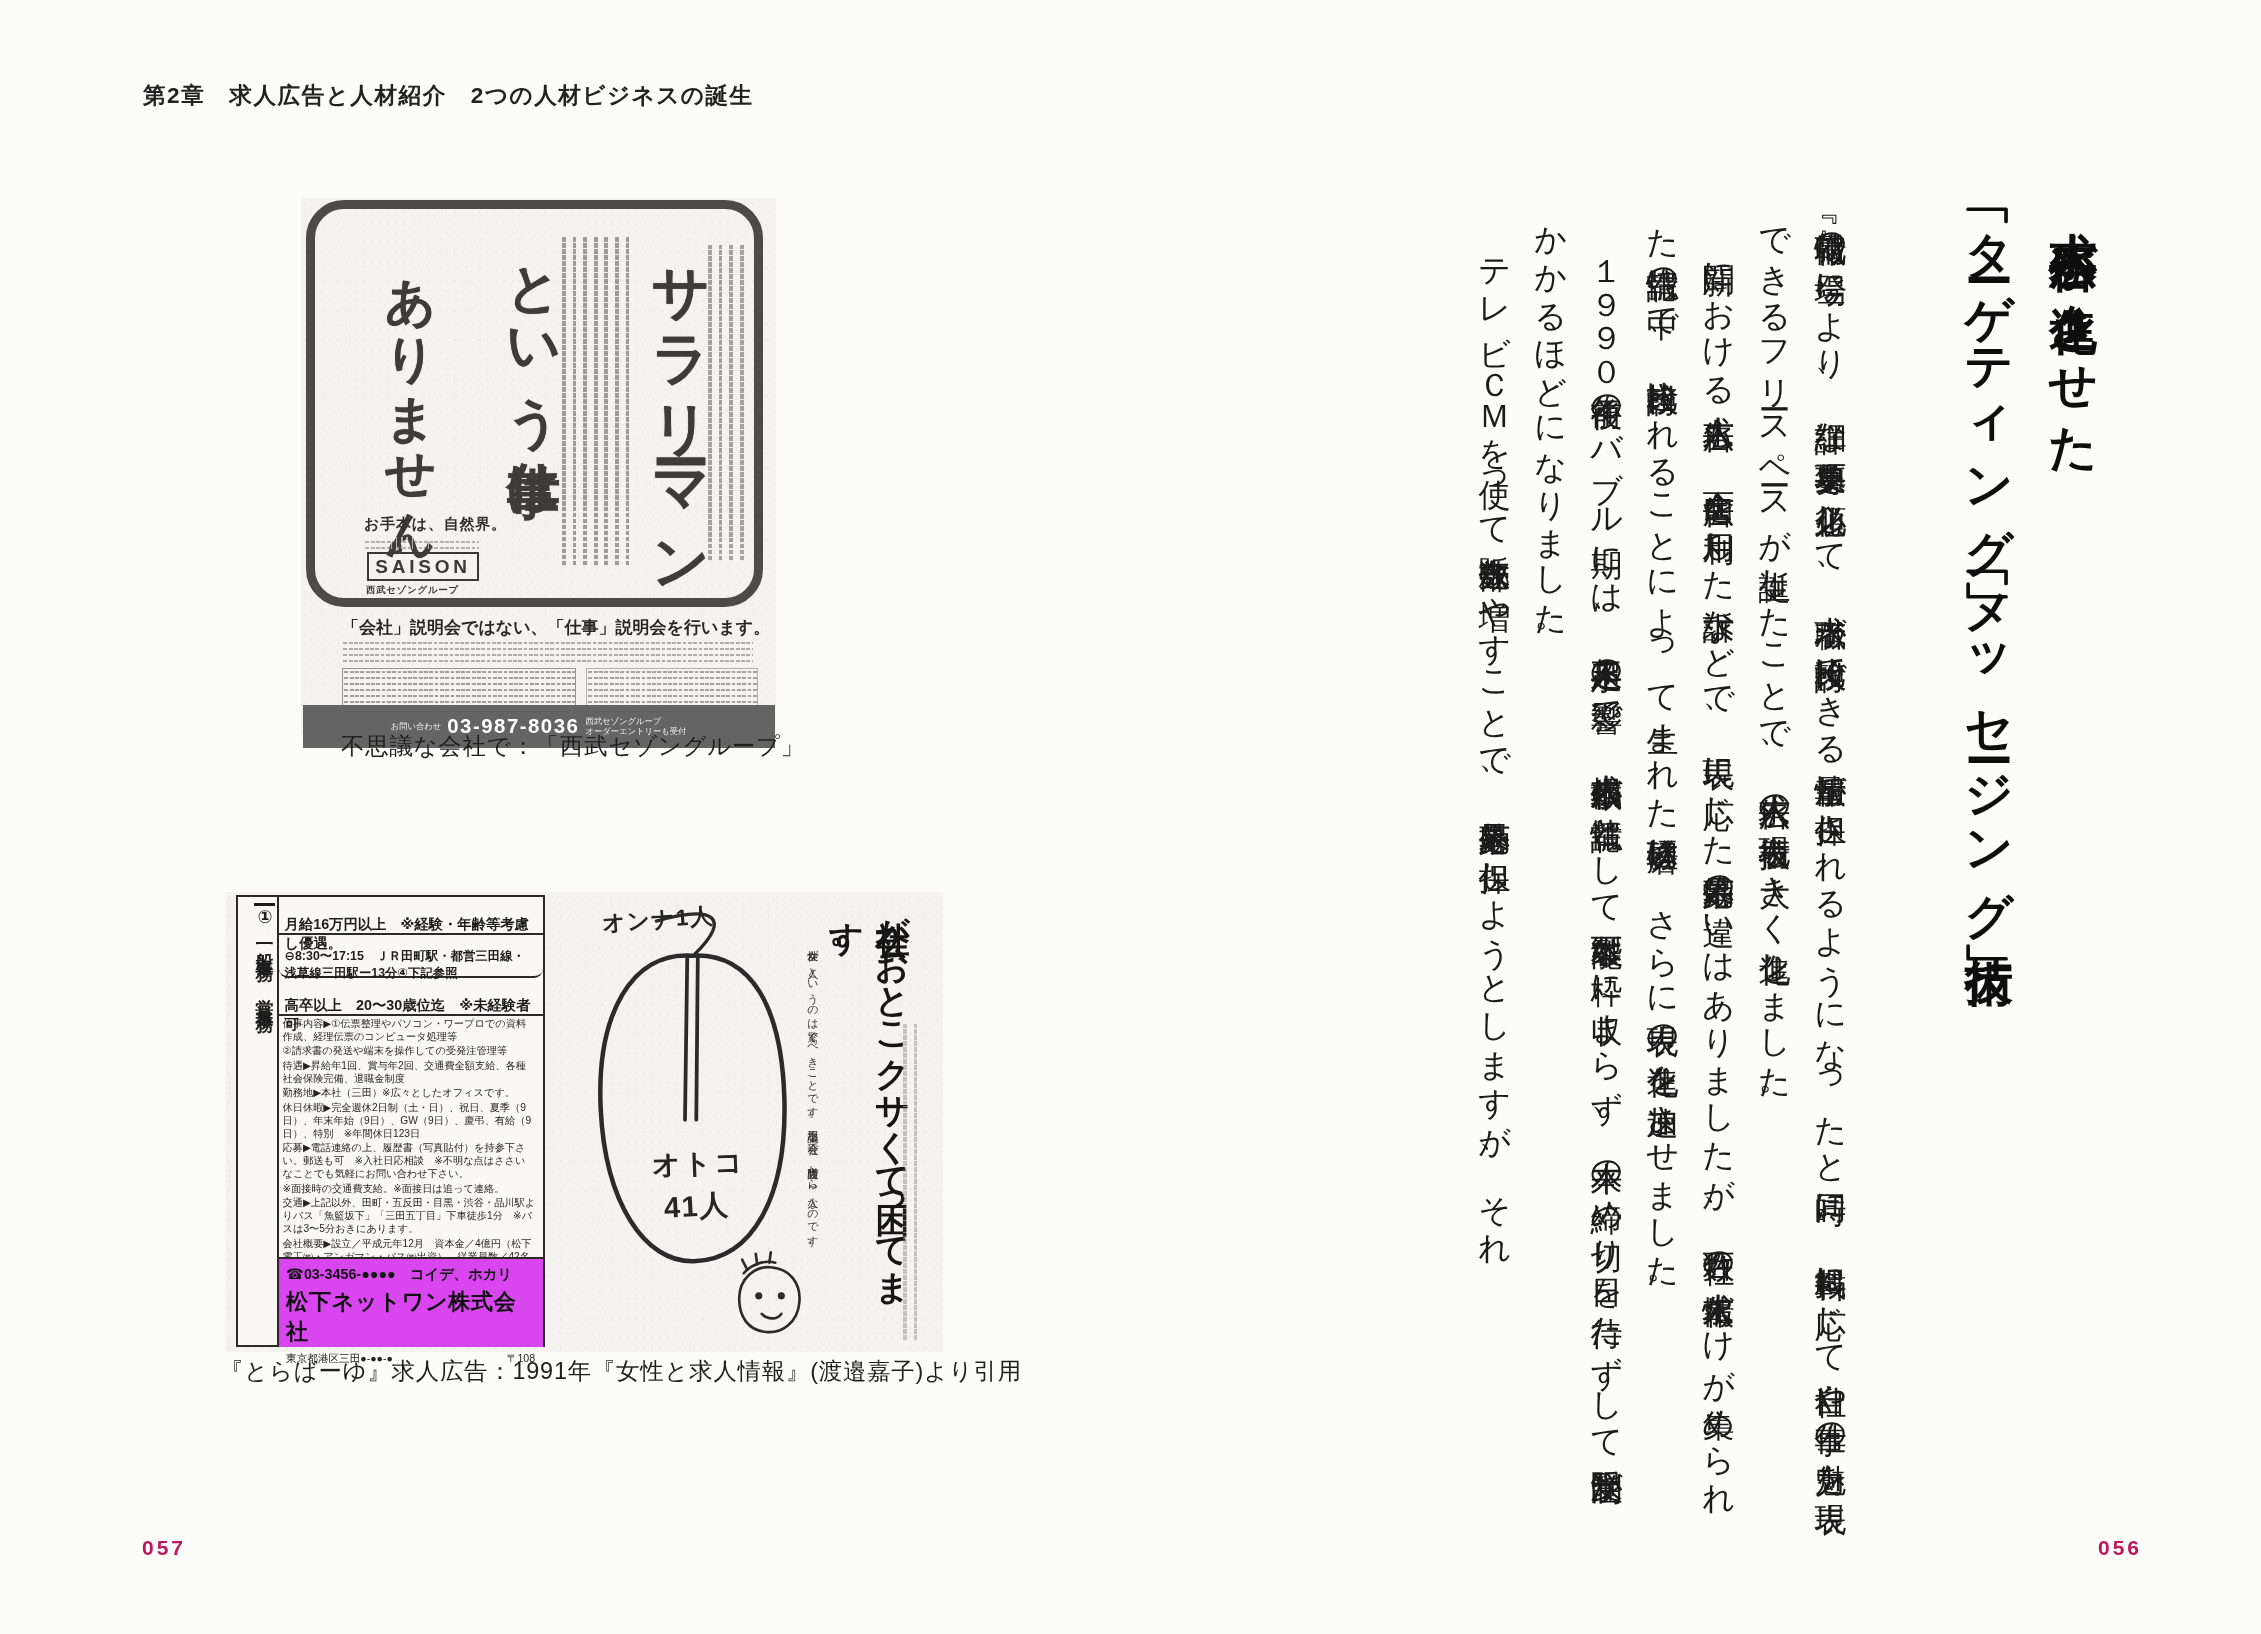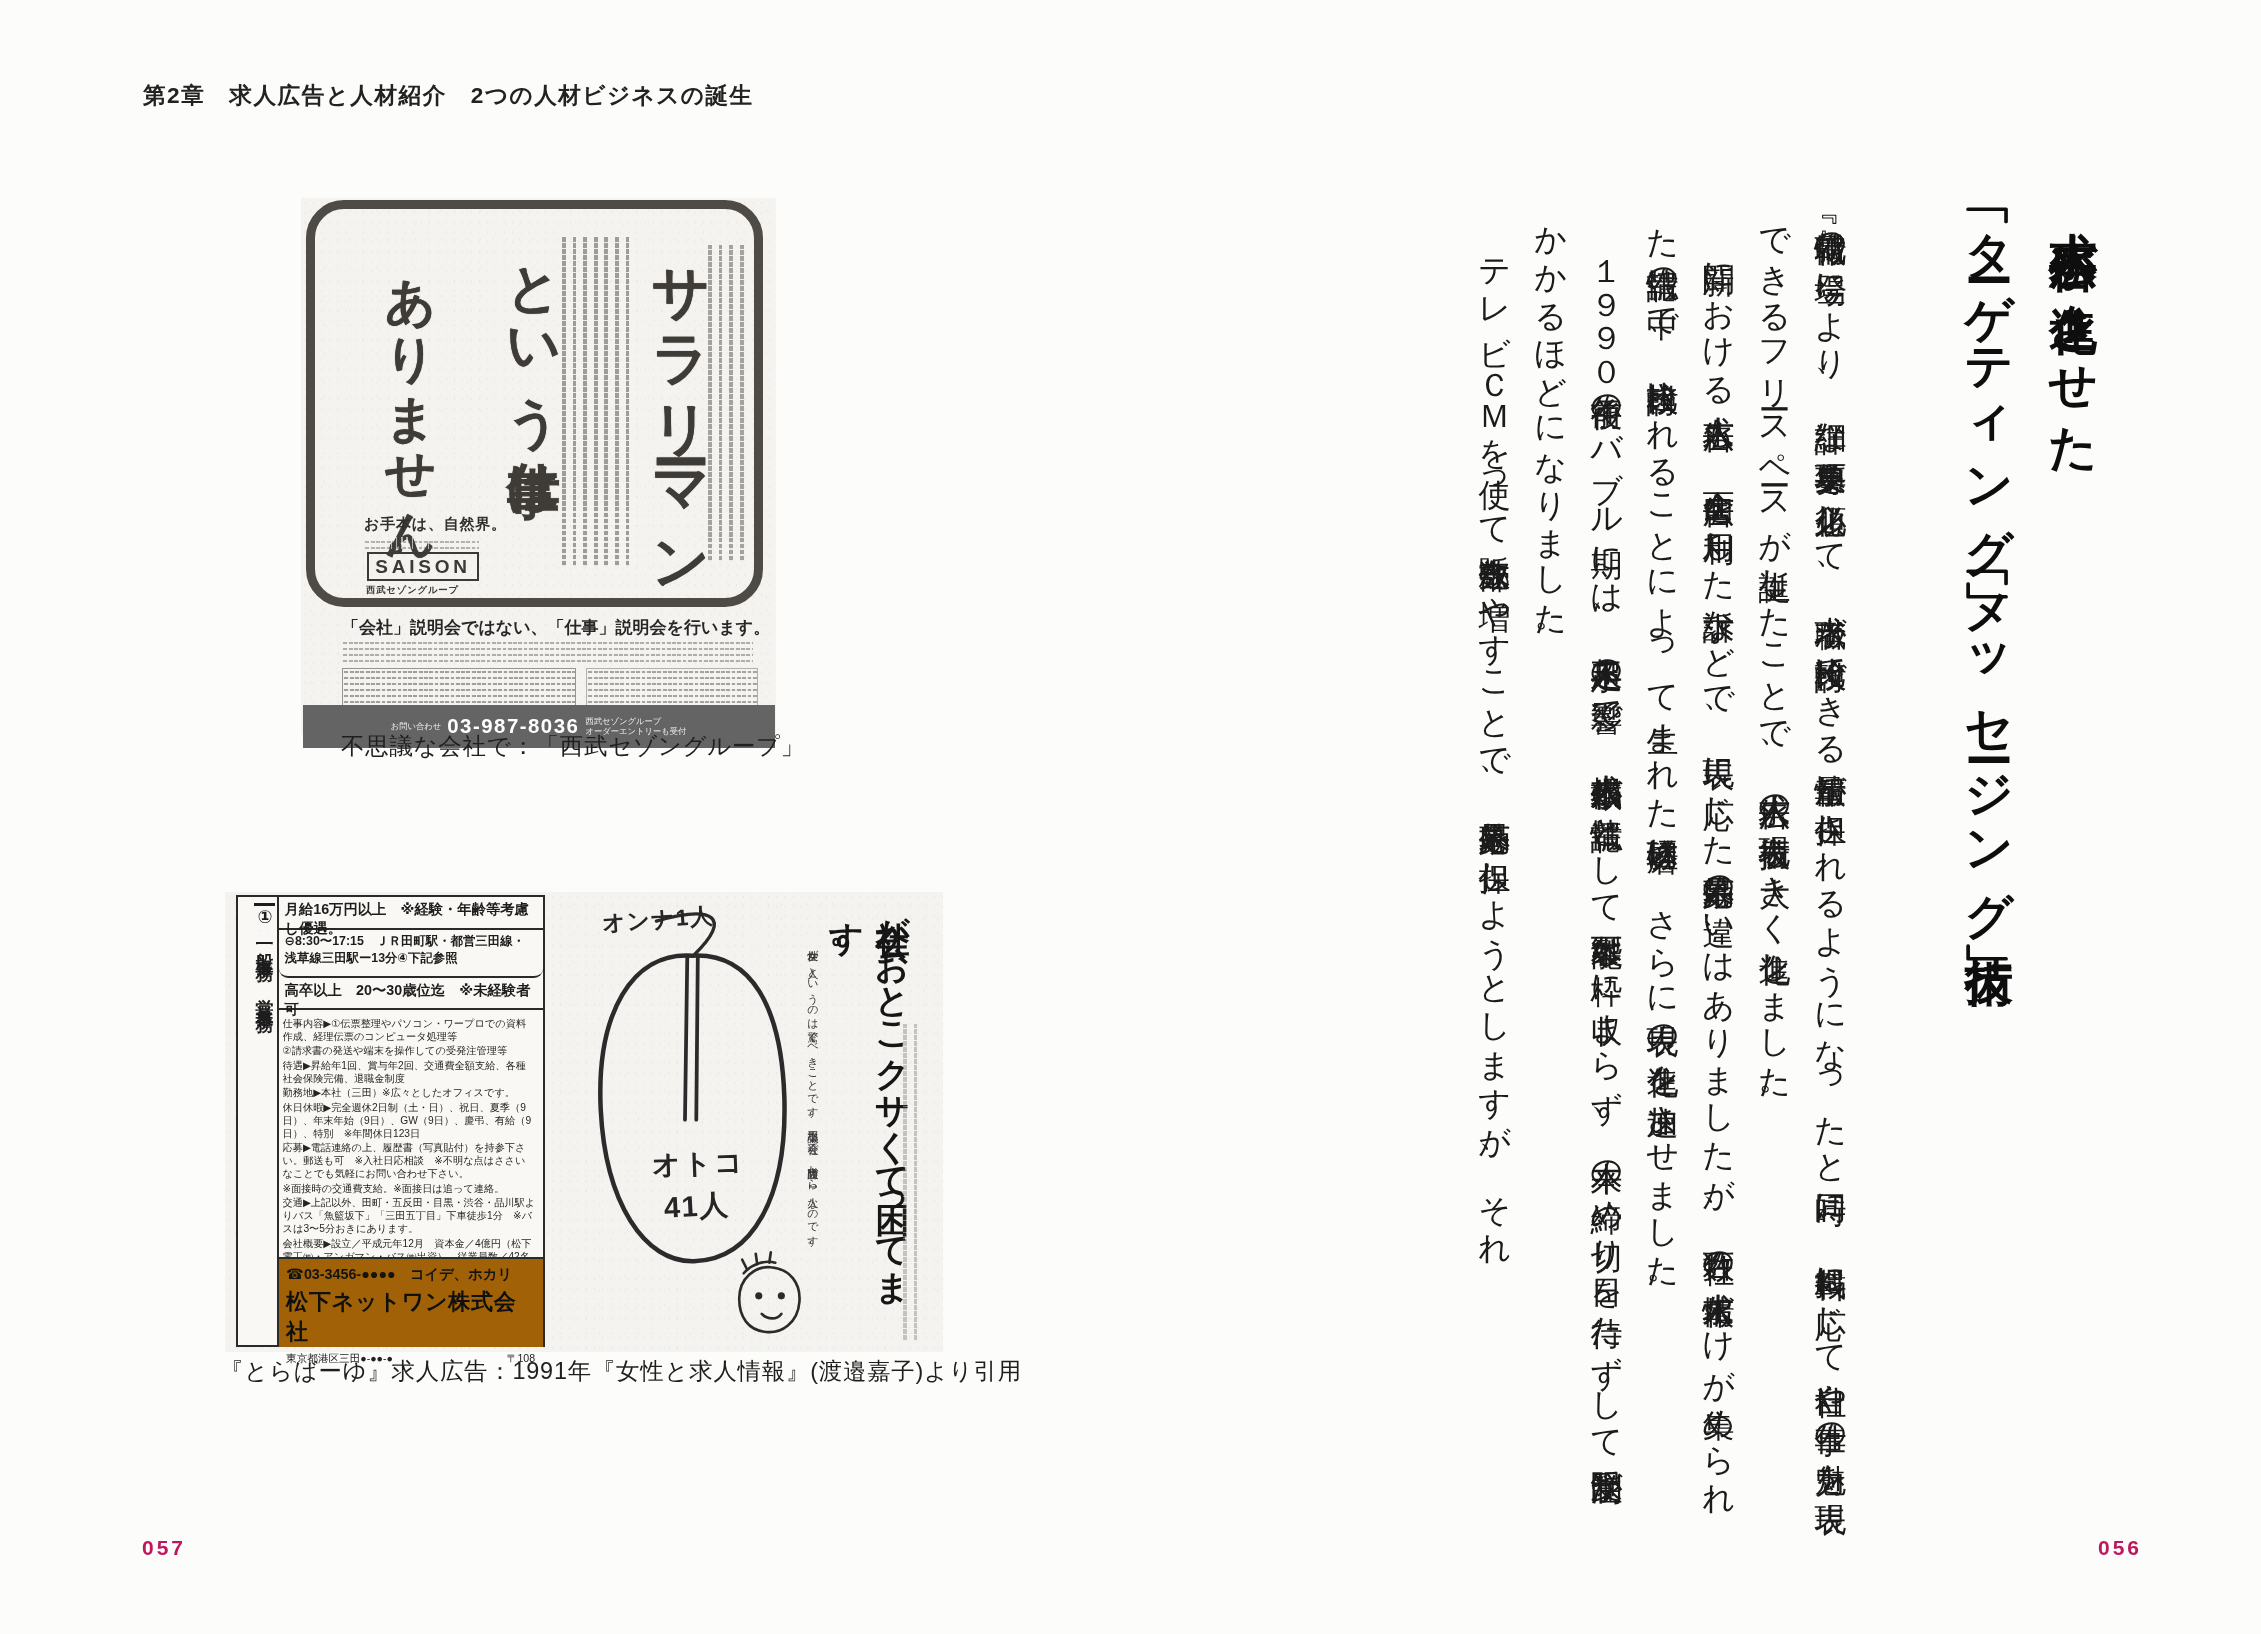--- a/index.html
+++ b/index.html
@@ -73,27 +73,27 @@
   .cap1a{left:341px;top:730px;}
   .cap1b{left:341px;top:761px;}
   .cap2{left:220px;top:1355px;}
   
   .fig2{left:225px;top:892px;width:718px;height:460px;}
   .f2-block{left:10.6px;top:3px;width:309px;height:452px;border:2.3px solid #2a2a2a;background:#f9f8f4;box-sizing:border-box;}
   .f2-tab{left:0;top:0;width:41px;height:100%;border-right:2.3px solid #2a2a2a;box-sizing:border-box;
     writing-mode:vertical-rl;text-orientation:upright;font-size:18px;font-weight:bold;color:#1d1d1d;
     display:flex;justify-content:flex-start;padding-top:6px;letter-spacing:6px;text-align:center;}
   .f2-tab .shabox{background:#1d1d1d;color:#f5f5f5;padding:1.5px 0.8px;letter-spacing:0;}
-  .f2-row{left:41px;width:264px;box-sizing:border-box;border-bottom:2.3px solid #2a2a2a;padding:3px 6px;color:#1d1d1d;}
+  .f2-row{left:41px;width:264px;box-sizing:border-box;border-bottom:2.3px solid #2a2a2a;padding:18px 6px;color:#1d1d1d;}
   .f2-row1{top:0;height:33px;font-size:14.3px;font-weight:bold;}
   .f2-row2{top:33px;height:48px;font-size:12.4px;line-height:1.35;font-weight:bold;border-radius:9px;}
   .f2-row3{top:81px;height:32px;font-size:14.3px;font-weight:bold;}
   .f2-body{left:45px;top:118px;width:253px;height:243px;overflow:hidden;font-size:10.2px;line-height:13px;color:#242424;}
   .f2-body p{margin:1.5px 0;}
-  .f2-company{left:41px;top:360px;width:264px;height:90px;border-top:2.3px solid #2a2a2a;background:#a16207;box-sizing:border-box;padding:6px 7.5px;}
+  .f2-company{left:41px;top:360px;width:264px;height:90px;border-top:2.3px solid #2a2a2a;background:#d946ef;box-sizing:border-box;padding:6px 7.5px;}
   .f2-phone{font-size:14.3px;font-weight:bold;color:#141414;}
   .f2-cname{font-size:22px;font-weight:bold;color:#101010;letter-spacing:0.8px;margin-top:3px;}
   .f2-addr{display:flex;justify-content:space-between;font-size:10.6px;margin-top:4.5px;color:#222;}
   .hand{font-weight:bold;color:#262626;}
   .f2-onna{left:377px;top:12px;font-size:22.6px;transform:rotate(-4deg);letter-spacing:1.5px;}
   .f2-otoko{left:427px;top:253px;font-size:28px;letter-spacing:2.3px;transform:rotate(-2deg);}
   .f2-41{left:439px;top:295px;font-size:29px;letter-spacing:1.5px;transform:rotate(-3deg);}
   .f2-headline{
     left:599px;top:6px;height:449px;writing-mode:vertical-rl;text-orientation:mixed;
     font-size:34px;font-weight:bold;letter-spacing:-3px;color:#161616;

